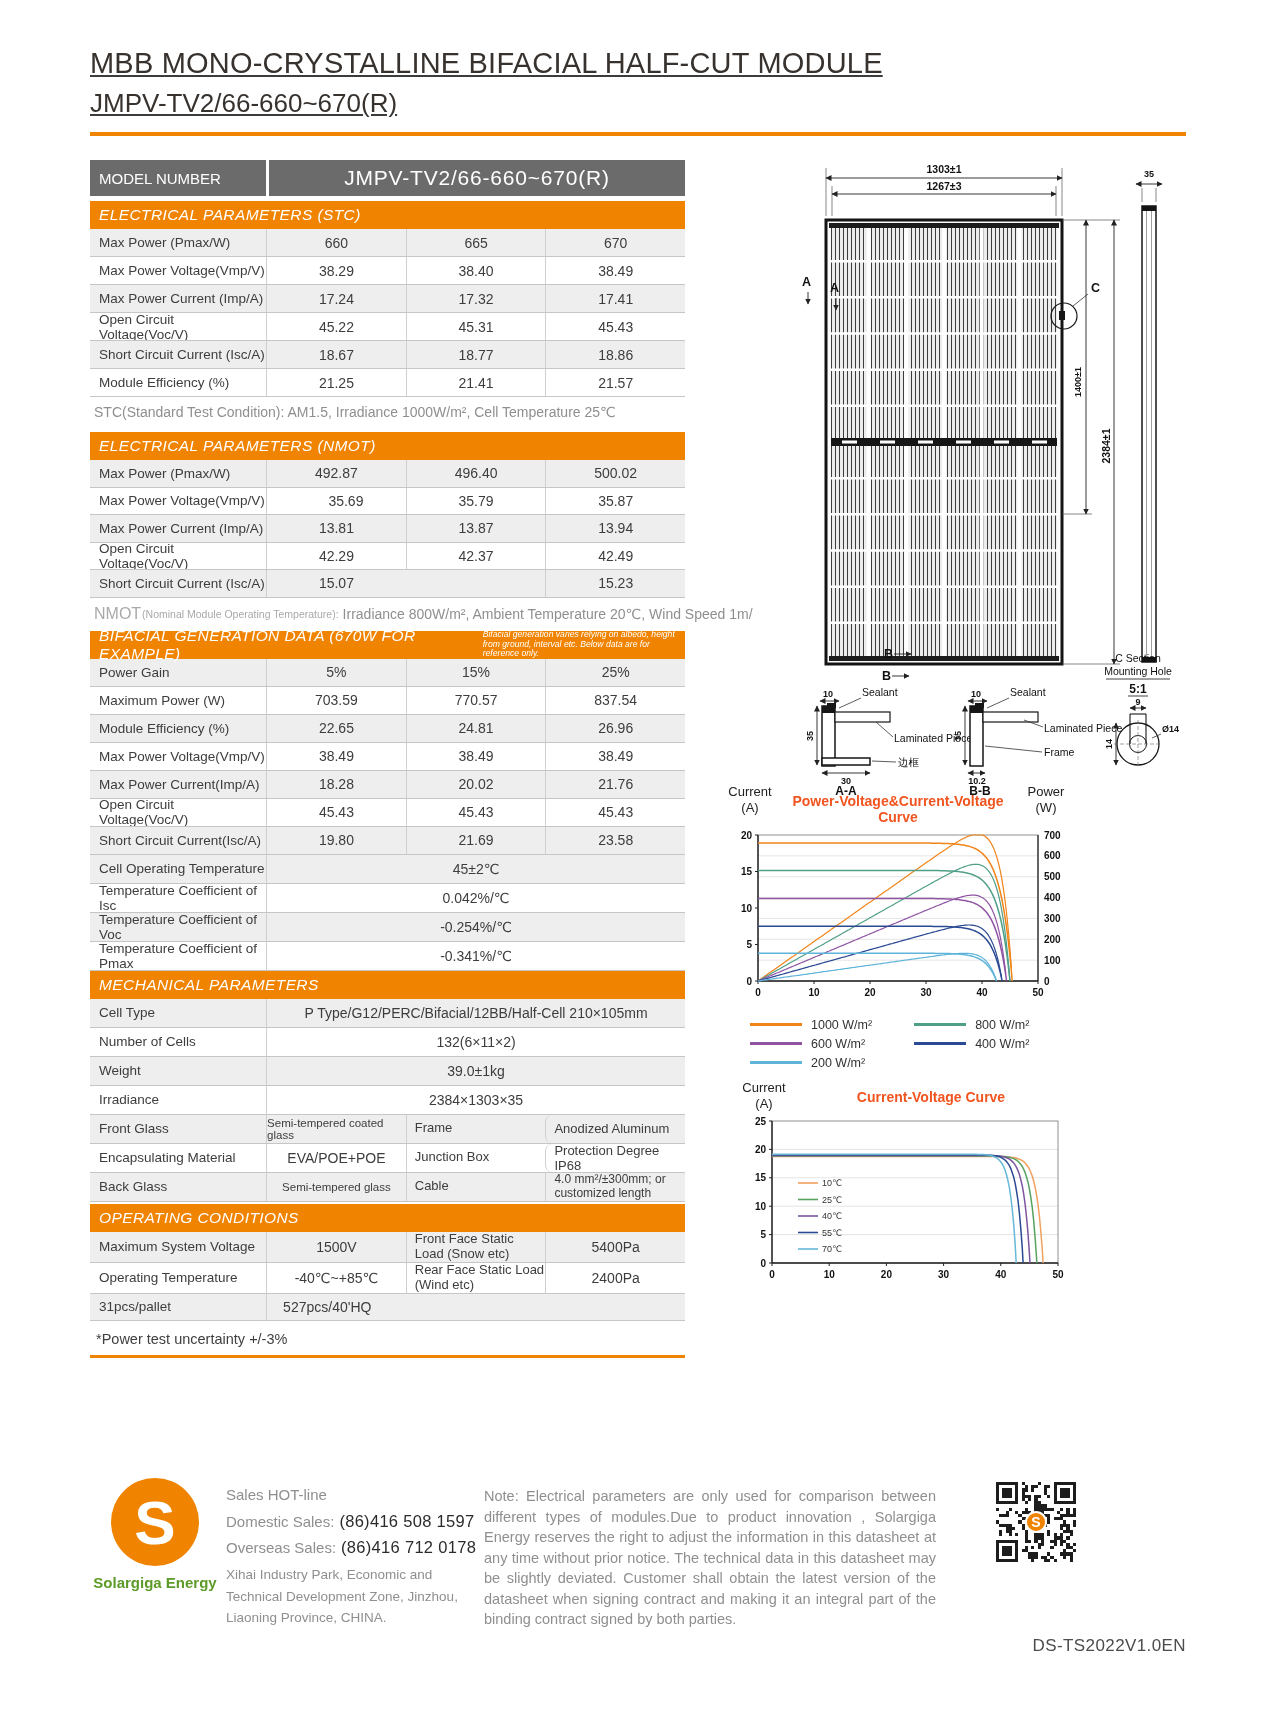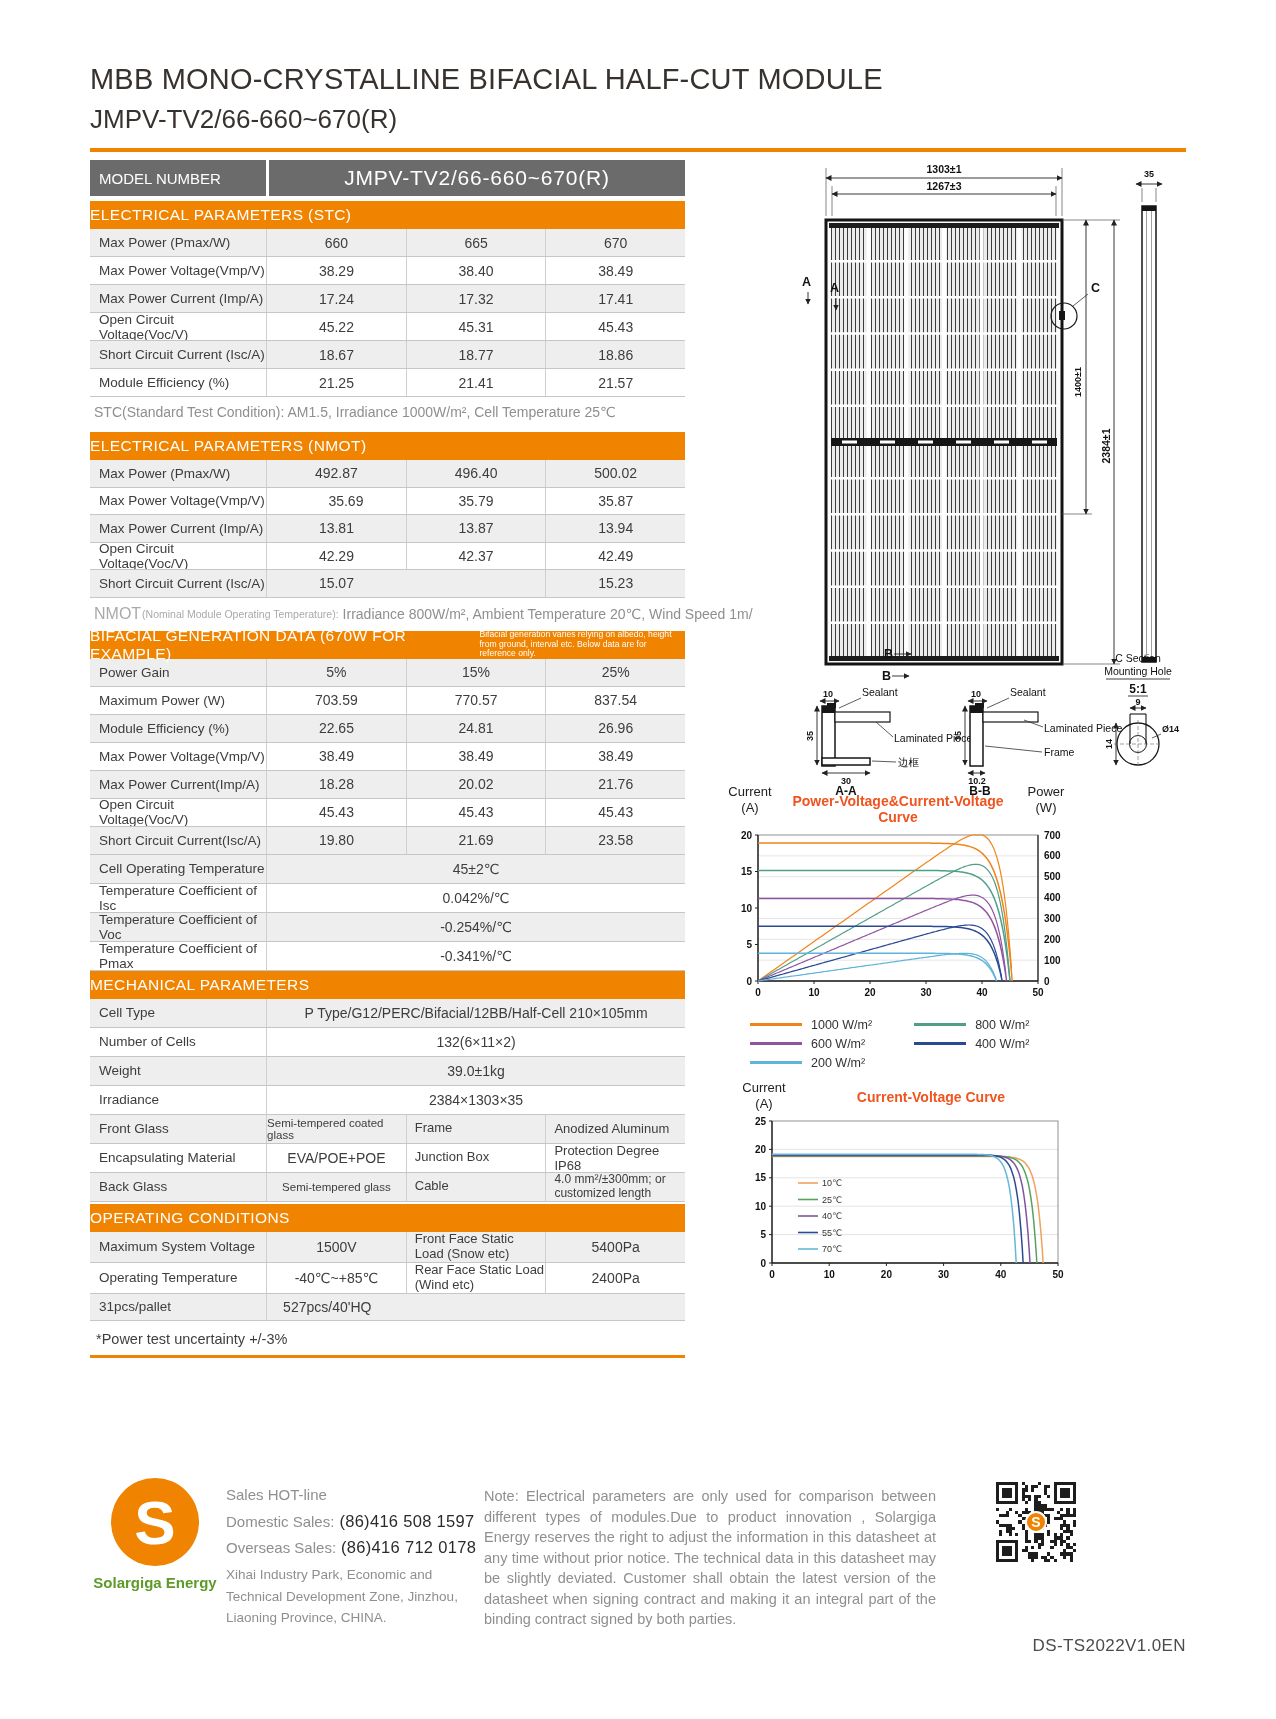--- a/index.html
+++ b/index.html
@@ -1,45 +1,45 @@
 <!DOCTYPE html>
 <html><head>
 <meta charset="utf-8">
 <style>
   html,body{margin:0;padding:0;background:#fff;}
   body{font-family:"Liberation Sans","DejaVu Sans",sans-serif;color:#3c3c3c;}
   #page{position:relative;width:1276px;height:1719px;background:#fff;overflow:hidden;}
   *{box-sizing:border-box;}
 
   
-  #title-block{position:absolute;left:90px;top:64px;width:1096px;}
+  #title-block{position:absolute;left:90px;top:48px;width:1096px;text-decoration:underline;}
   .doc-title{font-size:29px;color:#37322e;letter-spacing:.2px;line-height:1.05;}
   .doc-subtitle{font-size:26px;color:#37322e;margin-top:10px;}
   .orange-rule{height:4px;background:#f08300;margin-top:13px;}
   .orange-rule-thin{height:3px;background:#f08300;}
 
   
   #left-col{position:absolute;left:90px;top:160px;width:595px;}
   #model-bar{display:flex;height:36px;}
   #model-label{width:176px;background:#6b6b6b;color:#fff;display:flex;align-items:center;padding-left:9px;font-size:15px;}
   #model-value{flex:1;background:#6b6b6b;color:#fff;display:flex;align-items:center;justify-content:center;font-size:21px;letter-spacing:.8px;margin-left:3px;}
-  .sec-bar{height:28px;background:#f08300;color:#fff;display:flex;align-items:center;padding-left:0;font-size:15.5px;letter-spacing:.4px;}
+  .sec-bar{height:28px;background:#f08300;color:#fff;display:flex;align-items:center;padding-left:9px;font-size:15.5px;letter-spacing:.4px;font-style:italic;}
   .sec-bar .bar-note{font-size:8.6px;line-height:1.15;width:218px;margin-left:10px;letter-spacing:0;}
   .mt5{margin-top:5px;} .mt2{margin-top:2px;} .mt8{margin-top:8px;}
   .dtable{width:100%;}
   .trow{display:flex;border-bottom:1px solid #c6c6c6;height:28px;}
   .trow.alt{background:#eeeeee;}
   .tcell{display:flex;align-items:center;font-size:14px;color:#3d3d3d;overflow:hidden;}
   .tcell+.tcell{border-left:1px solid #cfcfcf;}
   .tcell.lbl{padding-left:9px;font-size:13.5px;}
   .tcell.val{justify-content:center;}
   .tcell.val-sm{justify-content:center;font-size:11.5px;}
   .tcell.val-left{padding-left:16px;}
   .tcell.lbl2{padding-left:8px;font-size:13px;line-height:1.12;}
-  .tcell.val2{padding-left:8px;font-size:13px;}
+  .tcell.val2{padding-left:8px;font-size:13px;border-radius:7px;}
   .tcell.val2-sm{padding-left:8px;font-size:12px;line-height:1.12;}
   .tcell.note2{padding-left:9px;font-size:13.2px;line-height:1.2;}
   #tbl-nmot .trow{height:27.5px;}
   #tbl-temp .trow{height:29px;}
   #tbl-mech .trow{height:29px;}
   #tbl-oper .trow{height:31px;}
   #tbl-oper .trow:nth-child(3){height:33px;}
   #tbl-pack .trow{height:27px;}
   .tbl-note{height:30px;display:flex;align-items:center;padding-left:4px;font-size:14px;color:#8f8f8f;}
   .tbl-note .nmot-big{font-size:16px;color:#a9a9a9;margin-right:1px;}

